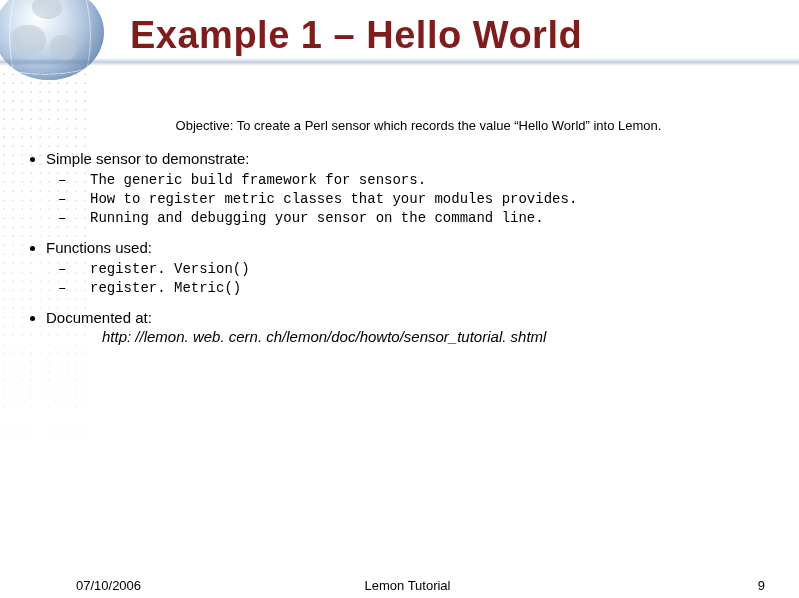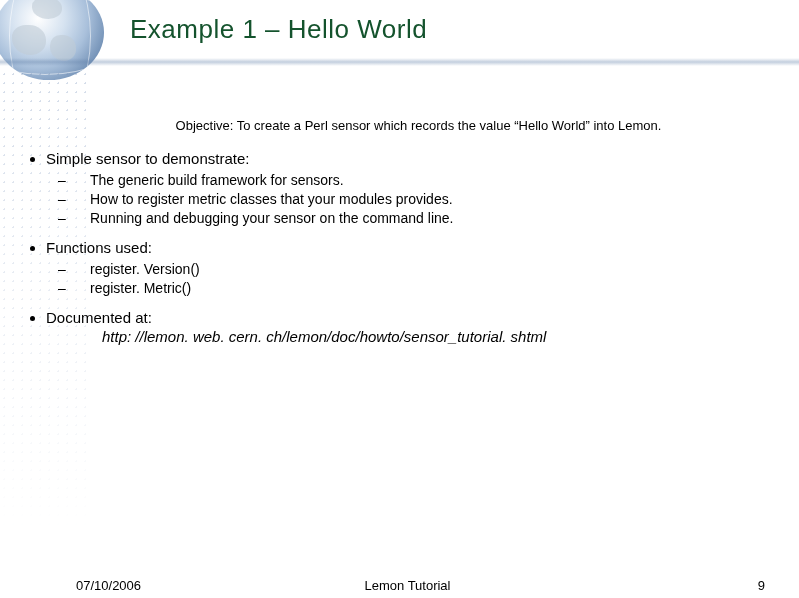--- a/index.html
+++ b/index.html
@@ -46,24 +46,24 @@
   }
   .globe .l1 { top: 12px; left: 38px; width: 30px; height: 22px; }
   .globe .l2 { top: 40px; left: 18px; width: 34px; height: 30px; }
   .globe .l3 { top: 50px; left: 56px; width: 26px; height: 26px; }
 
   
   .title {
     position: absolute;
     top: 14px;
     left: 130px;
-    font-size: 26px;
-    font-weight: normal;
+    font-size: 38px;
+    font-weight: bold;
     letter-spacing: 0.5px;
-    color: #14532d;
+    color: #7f1d1d;
   }
 
   
   .rule {
     position: absolute;
     top: 58px;
     left: 0;
     right: 0;
     height: 8px;
     background: linear-gradient(to bottom,
@@ -114,20 +114,21 @@
   ul.sub {
     list-style: none;
     margin: 4px 0 10px 28px;
     padding: 0;
     font-size: 14px;
   }
   ul.sub > li {
     margin-bottom: 1px;
     text-indent: -16px;
     padding-left: 16px;
+    font-family: Liberation Mono, monospace;
   }
   ul.sub > li::before {
     content: "–";
     display: inline-block;
     width: 16px;
   }
   .documented-block { margin-top: 2px; }
   .documented-link { display: block; margin-left: 56px; font-style: italic; }
 
   

